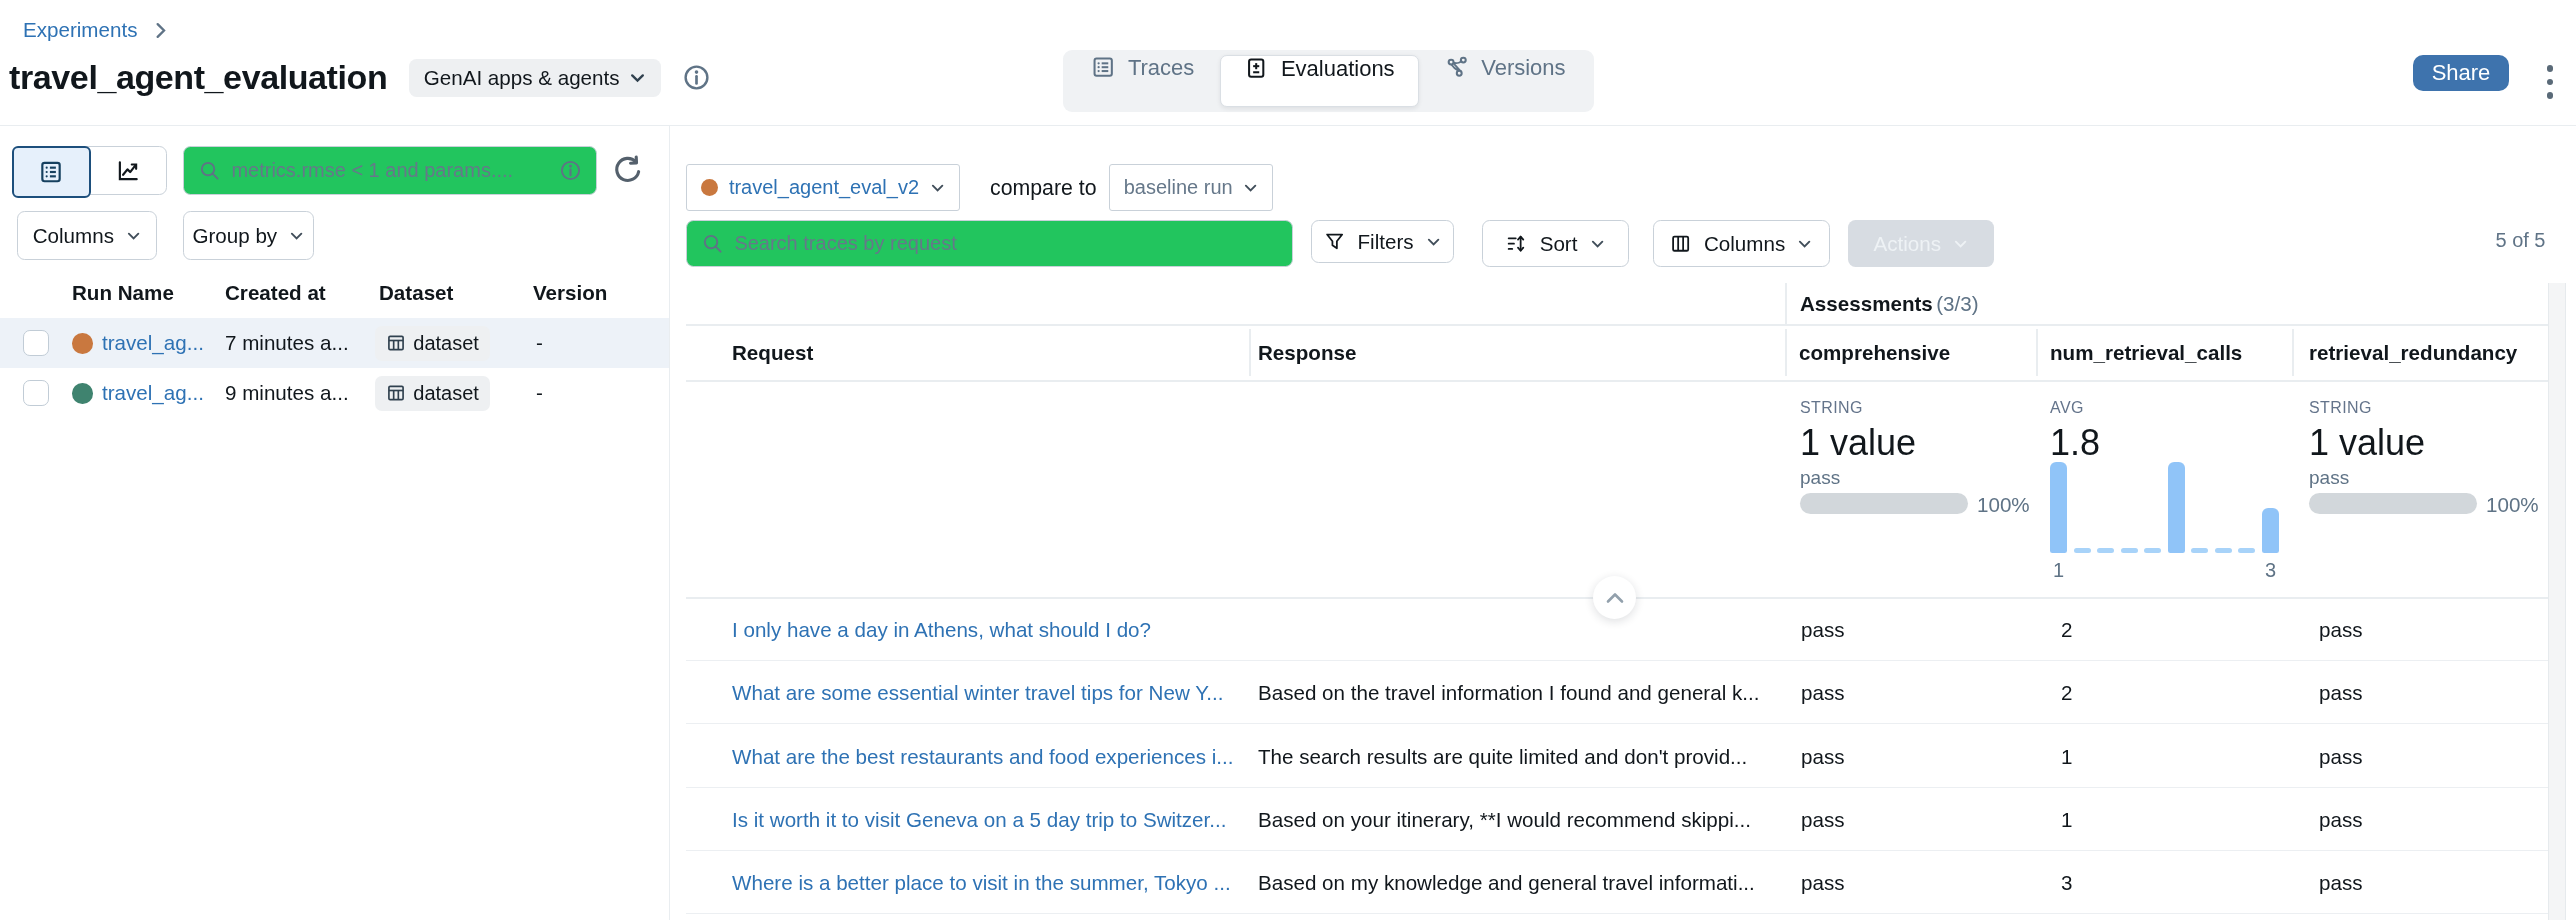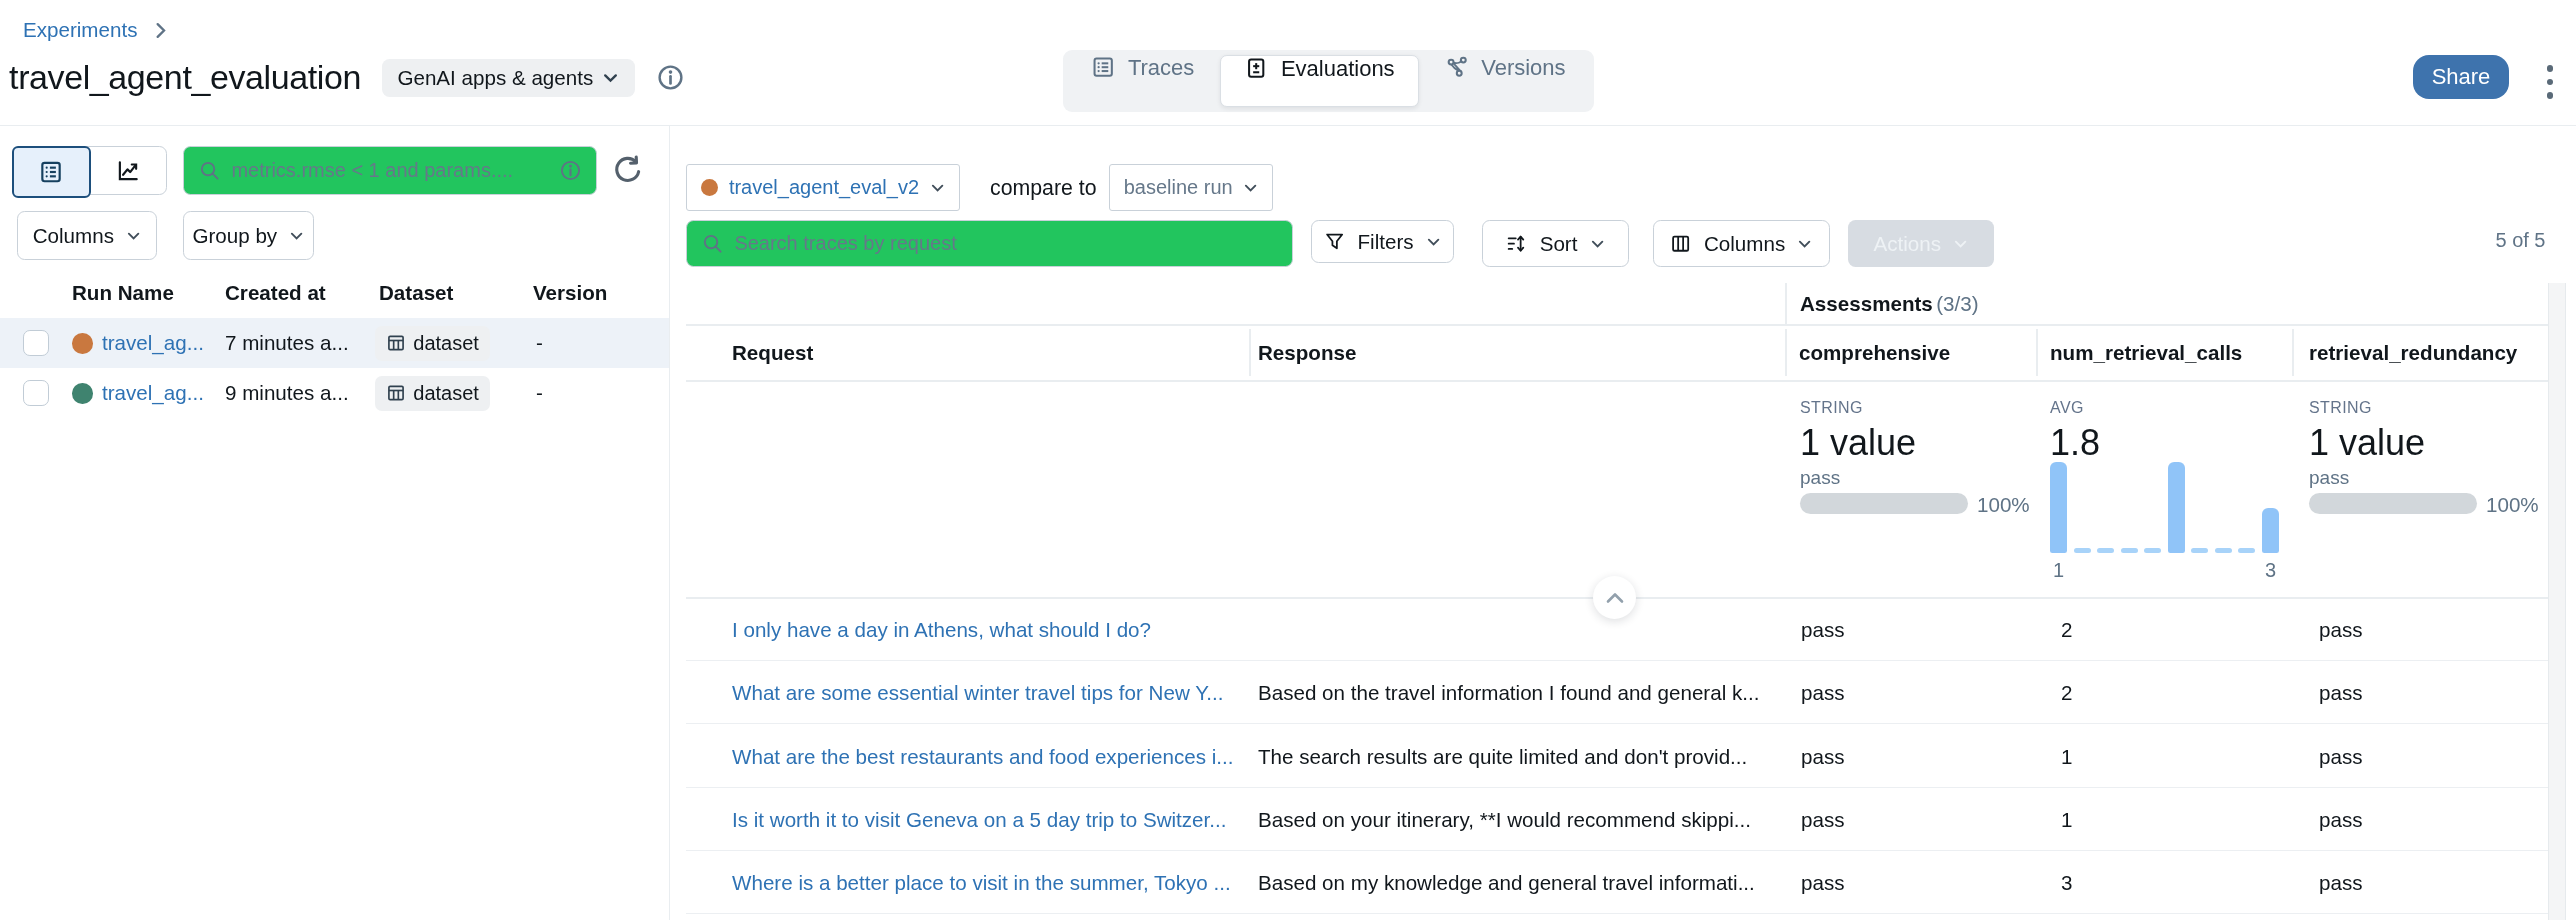--- a/index.html
+++ b/index.html
@@ -6,30 +6,30 @@
   html,body{background:#fff}
   body{font-family:"Liberation Sans",sans-serif;color:#11171c}
   .screen{position:relative;width:2576px;height:920px;background:#fff;overflow:hidden}
   .abs{position:absolute}
   .nowrap{white-space:nowrap}
 
   
   .hdr-border{position:absolute;left:0;top:125px;width:2576px;height:1.5px;background:#e9edf0}
   .breadcrumb-link{font-size:20.6px;color:#2e72b4;cursor:pointer}
   .crumb-chev{color:#5f7386}
-  .page-title{font-size:34px;font-weight:400;letter-spacing:-0.4px}
+  .page-title{font-size:34px;font-weight:700;letter-spacing:-0.4px}
   .badge{display:inline-flex;align-items:center;gap:9.1px;height:38px;padding:0 15.2px;background:#eef0f2;border-radius:7.6px;font-size:20.6px;color:#11171c;cursor:pointer}
   .icon{display:inline-flex;align-items:center;justify-content:center}
   svg{display:block}
 
   .tabbar{position:absolute;left:1063px;top:50px;height:62px;display:flex;align-items:center;padding:5.3px;background:#f0f2f4;border-radius:9.1px;gap:3px}
   .tab{display:flex;align-items:flex-start;gap:12.2px;height:52px;padding:0 23px;font-size:22px;color:#5f7386;border-radius:6.9px;cursor:pointer}
   .tab.active{background:#fff;color:#11171c;border:1.5px solid #dadfe4;box-shadow:0 1.5px 4.6px rgba(20,30,40,.08);font-weight:500}
 
-  .share-btn{position:absolute;left:2413px;top:55px;width:96px;height:44px;background:#3e73ad;color:#fff;font-size:22px;border:none;border-radius:16px;display:flex;align-items:center;justify-content:center;cursor:pointer}
+  .share-btn{position:absolute;left:2413px;top:55px;width:96px;height:36px;background:#3e73ad;color:#fff;font-size:22px;border:none;border-radius:10px;display:flex;align-items:center;justify-content:center;cursor:pointer}
   .kebab{position:absolute;left:2533px;top:62px;width:34px;height:40px;display:flex;flex-direction:column;align-items:center;justify-content:center;gap:6.9px;cursor:pointer}
   .kebab i{width:6.9px;height:6.9px;border-radius:50%;background:#5a6a78}
 
   
   .runs-panel{position:absolute;left:0;top:126px;width:670px;height:794px;border-right:1.5px solid #e9edf0;background:#fff}
   .seg-group{position:absolute;left:12.2px;top:20px;display:flex;border:1.5px solid #c9d1d9;border-radius:7.6px;height:49px;width:155px;background:#fff}
   .seg-btn{width:77px;display:flex;align-items:center;justify-content:center;cursor:pointer;border-radius:6.1px;color:#11171c}
   .seg-btn.selected{background:#e6f0fb;border:2.3px solid #1d4f7c;color:#16405f;margin:-1.5px;width:80px;height:52px}
   .input-box{display:flex;align-items:center;gap:10.7px;border:1.5px solid #c9d1d9;border-radius:7.6px;background:#22c55e;padding:0 13.7px}
   .input-box input{flex:1;border:none;outline:none;font-family:inherit;font-size:20px;color:#33404c;background:transparent}

